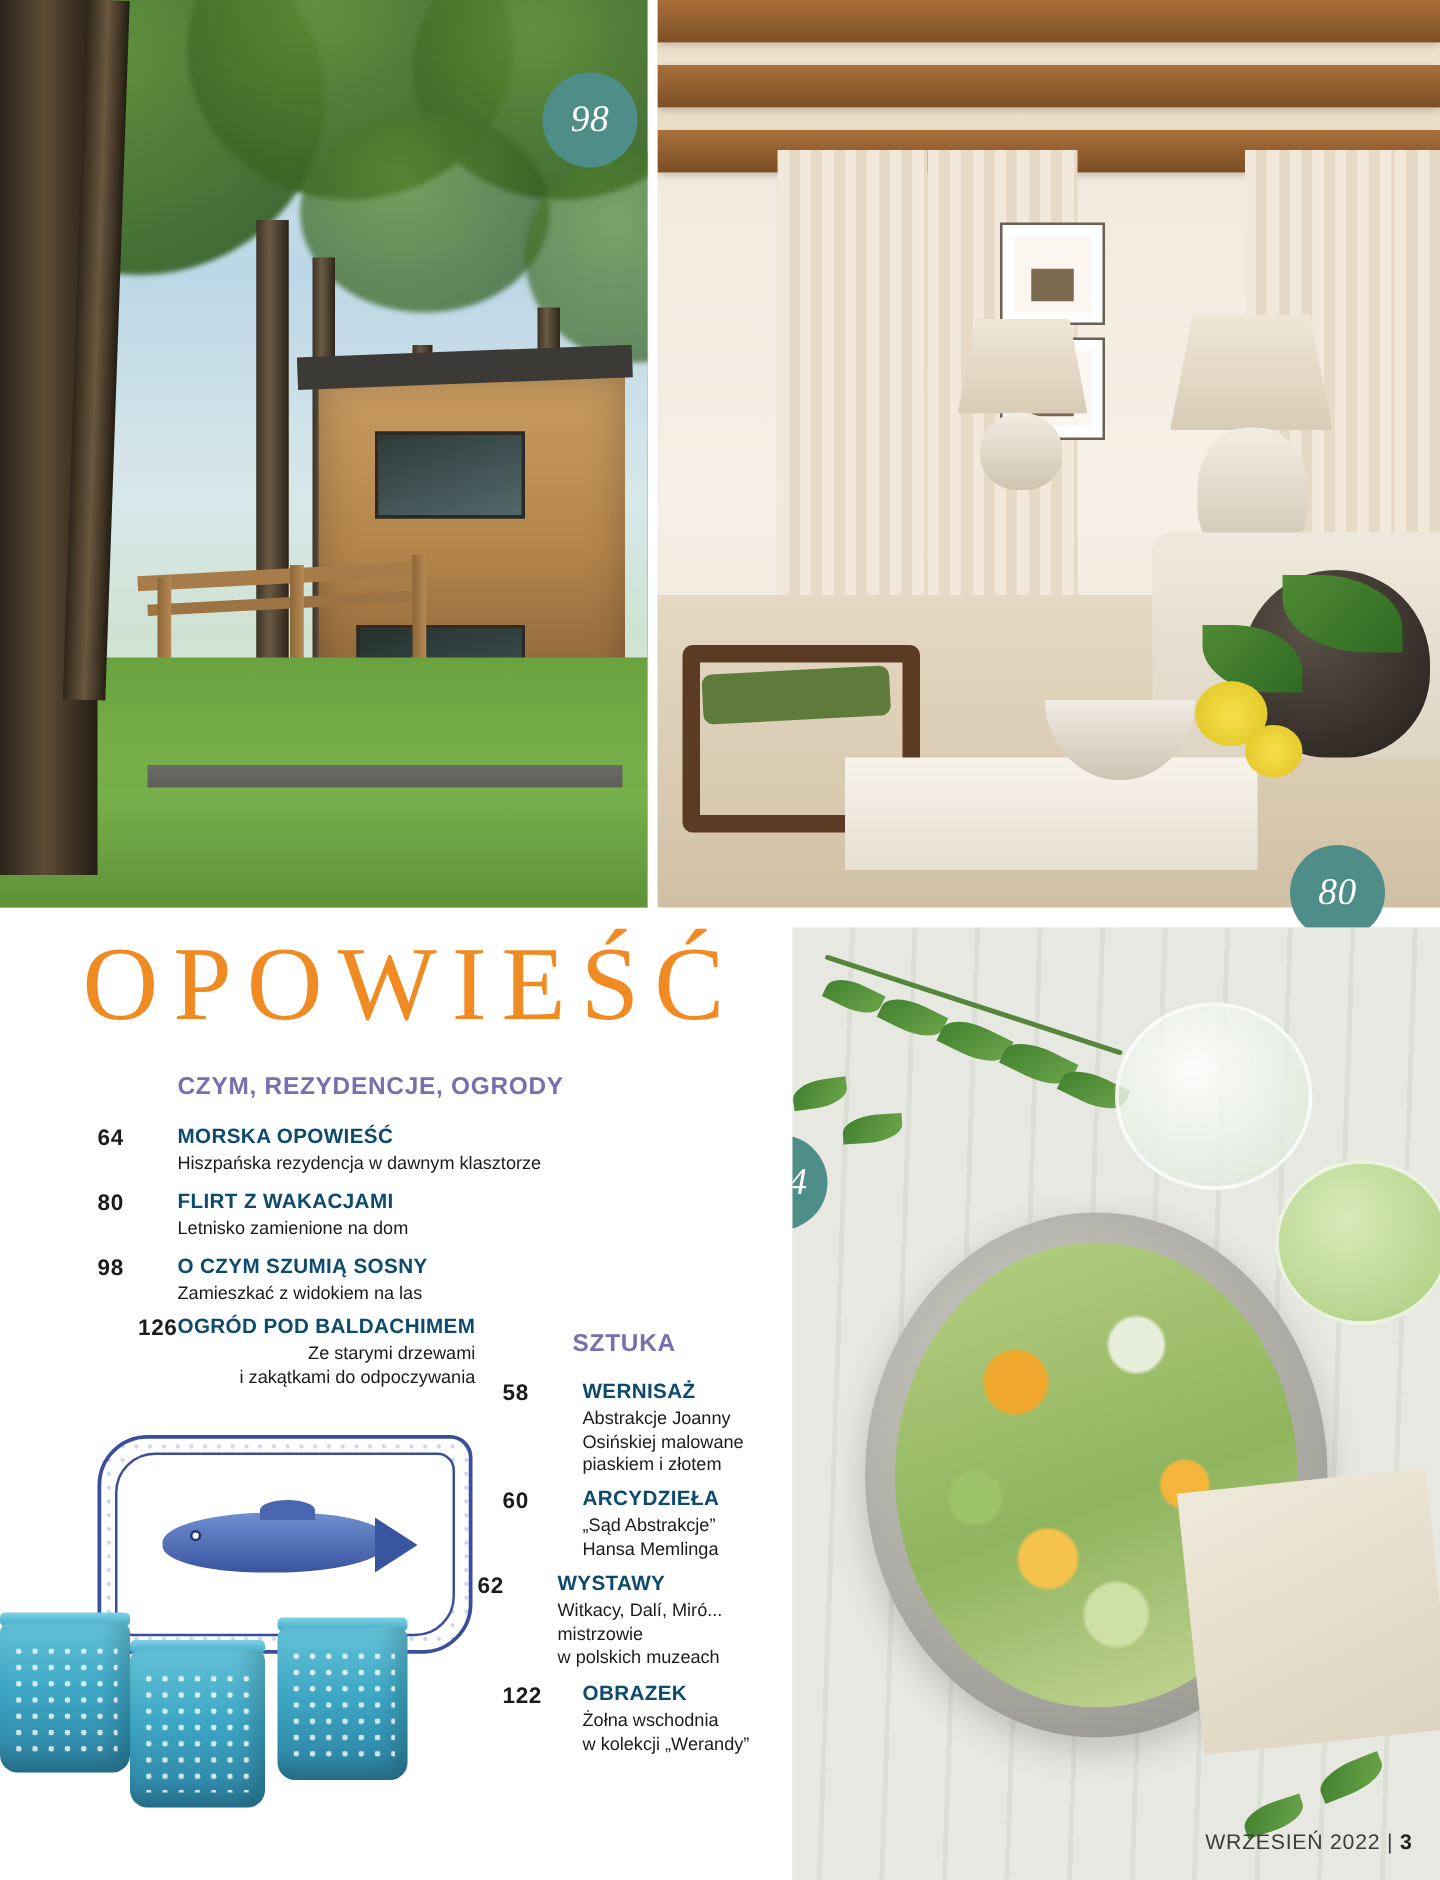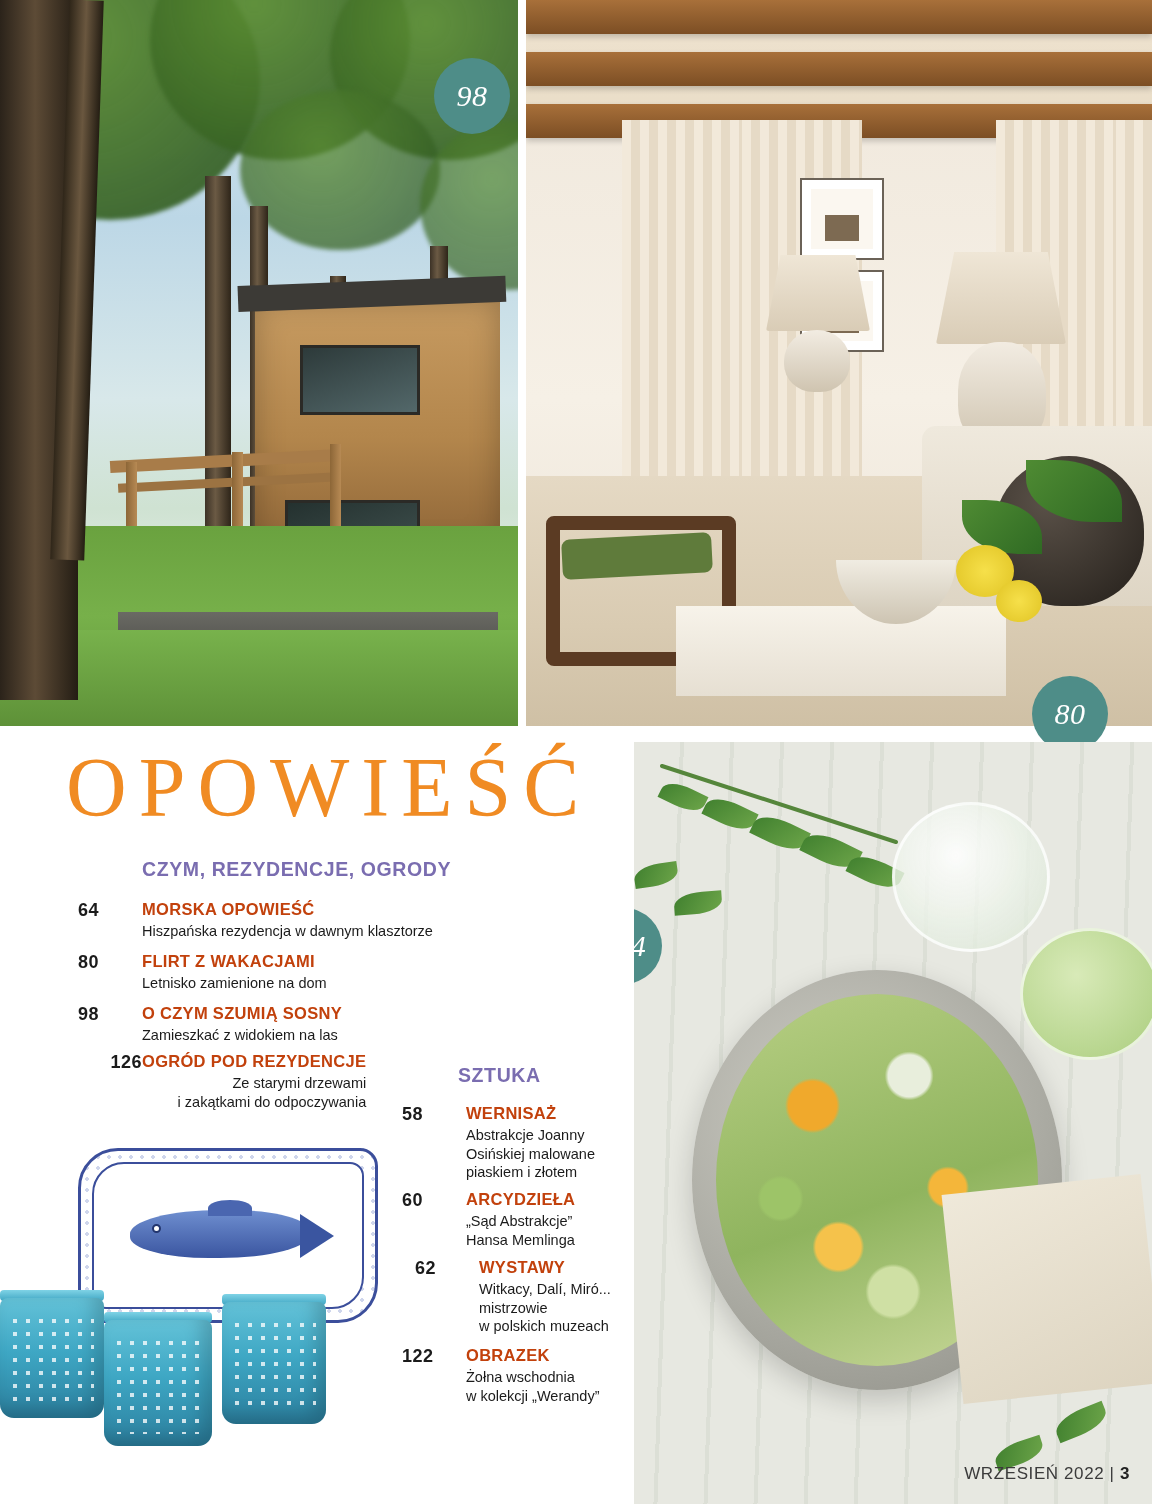--- a/index.html
+++ b/index.html
@@ -194,38 +194,38 @@
   .head-sztuka { position: absolute; left: 458px; top: 1064px; }
 
   .entry { position: absolute; display: flex; }
   .entry .num {
     width: 64px; flex: 0 0 64px;
     font-size: 18px; font-weight: bold; color: #1b1b1b;
     letter-spacing: .5px;
   }
   .entry .body { }
   .entry .t {
-    font-size: 16.5px; font-weight: bold; color: #c2410c;
+    font-size: 16.5px; font-weight: bold; color: #0c4a6e;
     letter-spacing: .3px; margin-bottom: 3px;
   }
   .entry .d {
     font-size: 14.5px; color: #1b1b1b; line-height: 1.28;
     font-weight: 400;
   }
 
   
   .e1 { left: 78px; top: 900px; }
   .e2 { left: 78px; top: 952px; }
   .e3 { left: 78px; top: 1004px; }
   .e4 { left: 78px; top: 1052px; text-align: right; }
 
   
   .e5 { left: 402px; top: 1104px; }
   .e6 { left: 402px; top: 1190px; }
-  .e7 { left: 415px; top: 1258px; }
+  .e7 { left: 382px; top: 1258px; }
   .e8 { left: 402px; top: 1346px; }
 
   
   .fish-plate {
     position: absolute; left: 78px; top: 1148px; width: 300px; height: 175px;
   }
   .fish-plate .outline {
     position:absolute; inset:0;
     border: 3px solid #3b4e9b;
     border-radius: 40px 18px 40px 18px;
@@ -406,21 +406,21 @@
     <div class="num">98</div>
     <div class="body">
       <div class="t">O CZYM SZUMIĄ SOSNY</div>
       <div class="d">Zamieszkać z widokiem na las</div>
     </div>
   </div>
 
   <div class="entry e4">
     <div class="num">126</div>
     <div class="body">
-      <div class="t">OGRÓD POD REZYDENCJE</div>
+      <div class="t">OGRÓD POD BALDACHIMEM</div>
       <div class="d" style="white-space: pre-line;">Ze starymi drzewami
 i zakątkami do odpoczywania</div>
     </div>
   </div>
 
   <div class="section-head head-sztuka">SZTUKA</div>
 
   <div class="entry e5">
     <div class="num">58</div>
     <div class="body">

